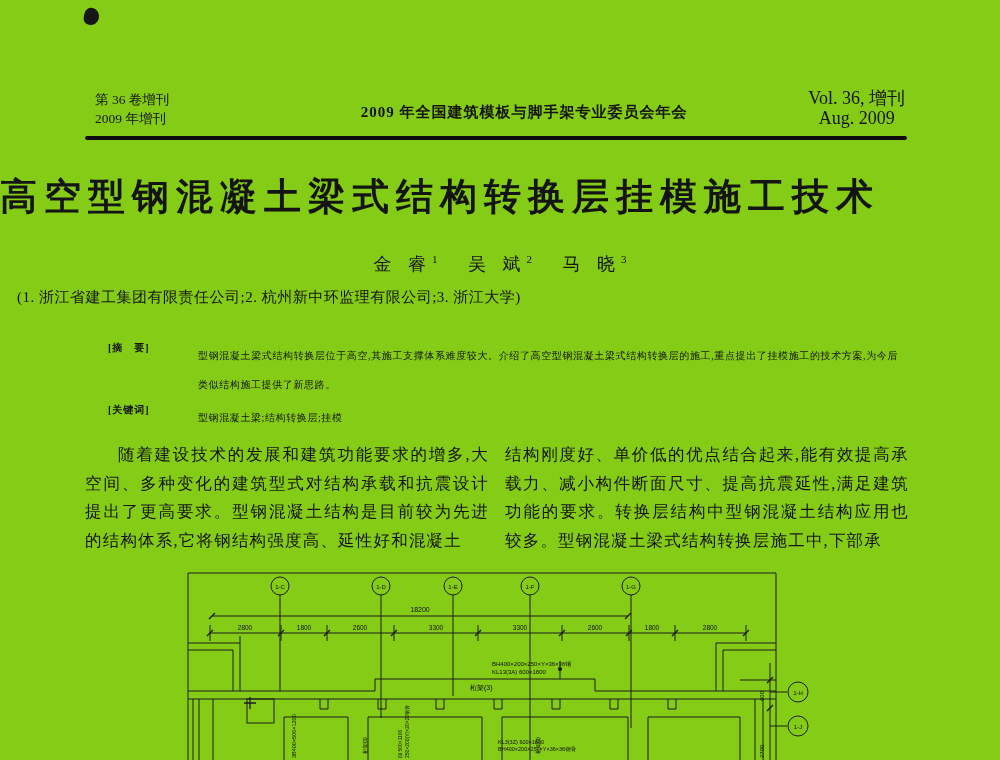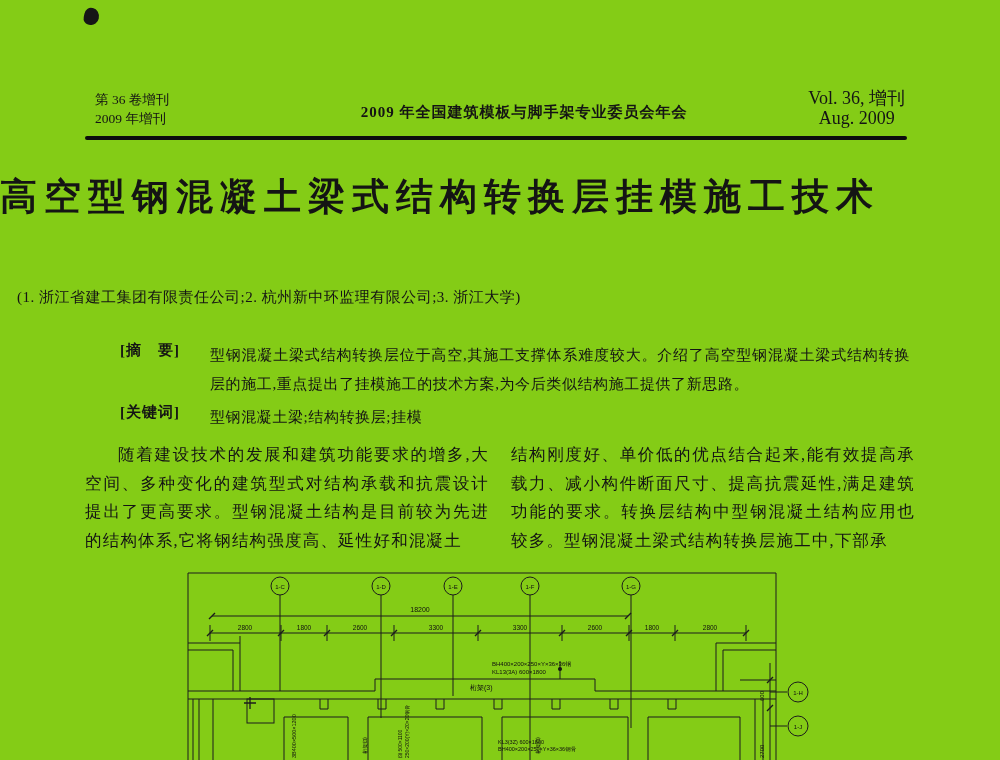--- a/index.html
+++ b/index.html
@@ -20,27 +20,27 @@
     border-radius:2px;}
   
   .title{position:absolute;left:0;top:172px;width:100%;text-align:left;
     font-size:37px;font-weight:800;letter-spacing:7px;white-space:nowrap;}
   .authors{position:absolute;left:0;top:252px;width:100%;text-align:center;font-size:18px;}
   .authors .author{margin:0 13px;letter-spacing:6px;}
   .authors sup{font-size:11px;letter-spacing:0;}
   .affiliation{position:absolute;left:17px;top:288px;width:100%;
     font-size:15px;letter-spacing:0.5px;}
   
-  .frontmatter{position:absolute;left:120px;top:341px;width:790px;font-size:15px;}
+  .frontmatter{position:absolute;left:108px;top:341px;width:790px;font-size:10px;}
   .fm-row{display:flex;align-items:flex-start;}
   .fm-label{flex:0 0 90px;font-weight:bold;letter-spacing:1px;white-space:nowrap;}
   .fm-text{flex:1;line-height:29px;text-align:justify;letter-spacing:0.6px;}
   .fm-keywords{margin-top:4px;}
   
-  .bodycols{position:absolute;left:85px;top:441px;width:830px;display:flex;gap:22px;}
+  .bodycols{position:absolute;left:85px;top:441px;width:830px;display:flex;gap:16px;}
   .col{width:404px;font-size:16.5px;line-height:28.5px;text-align:justify;
     letter-spacing:1.2px;font-weight:500;}
   .col.first{text-indent:2em;}
   
   .figure{position:absolute;left:180px;top:568px;width:690px;height:192px;}
   svg text{font-family:"Liberation Sans","DejaVu Sans",sans-serif;fill:#101010;}
 </style>
 </head>
 <body>
 
@@ -53,20 +53,25 @@
     <div>2009 年增刊</div>
   </div>
   <div class="hdr-center">2009 年全国建筑模板与脚手架专业委员会年会</div>
   <div class="hdr-right">
     <div>Vol. 36, 增刊</div>
     <div>Aug. 2009</div>
   </div>
   <div class="hdr-rule"></div>
 
   <div class="title">高空型钢混凝土梁式结构转换层挂模施工技术</div>
+  <div class="authors">
+    <span class="author"><span>金 睿</span><sup>1</sup></span>
+    <span class="author"><span>吴 斌</span><sup>2</sup></span>
+    <span class="author"><span>马 晓</span><sup>3</sup></span>
+  </div>
   <div class="affiliation">(1. 浙江省建工集团有限责任公司;2. 杭州新中环监理有限公司;3. 浙江大学)</div>
 
   <div class="frontmatter">
     <div class="fm-row">
       <div class="fm-label">[摘　要]</div>
       <div class="fm-text">型钢混凝土梁式结构转换层位于高空,其施工支撑体系难度较大。介绍了高空型钢混凝土梁式结构转换层的施工,重点提出了挂模施工的技术方案,为今后类似结构施工提供了新思路。</div>
     </div>
     <div class="fm-row fm-keywords">
       <div class="fm-label">[关键词]</div>
       <div class="fm-text">型钢混凝土梁;结构转换层;挂模</div>

